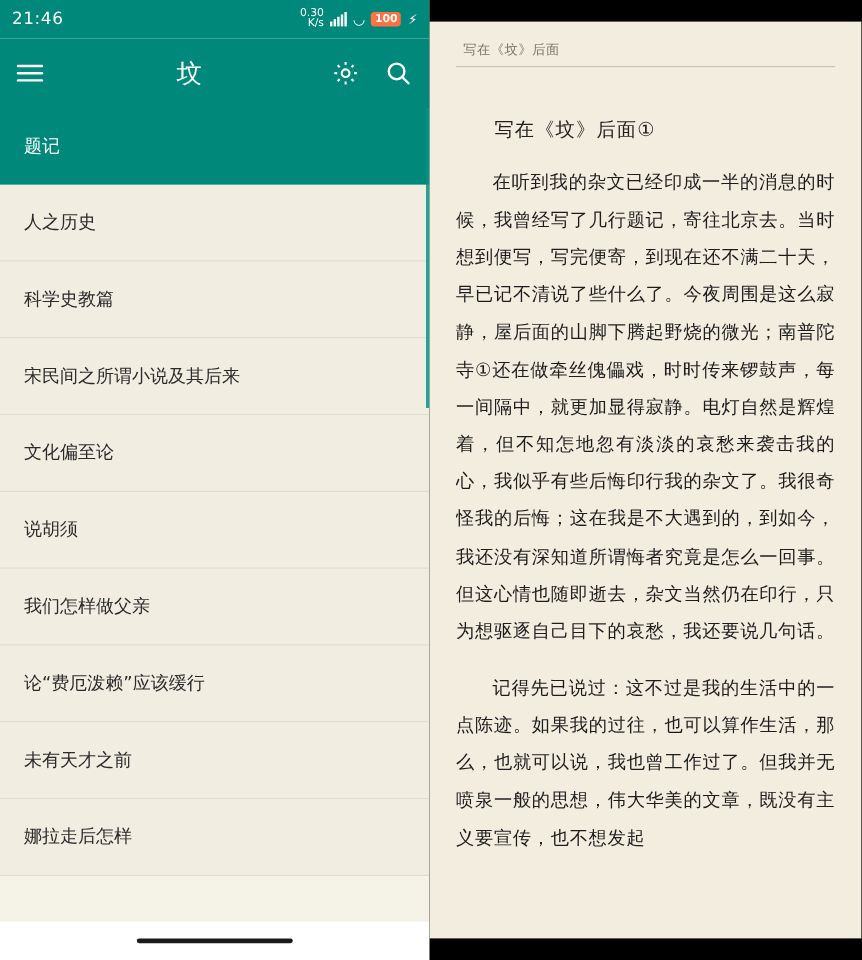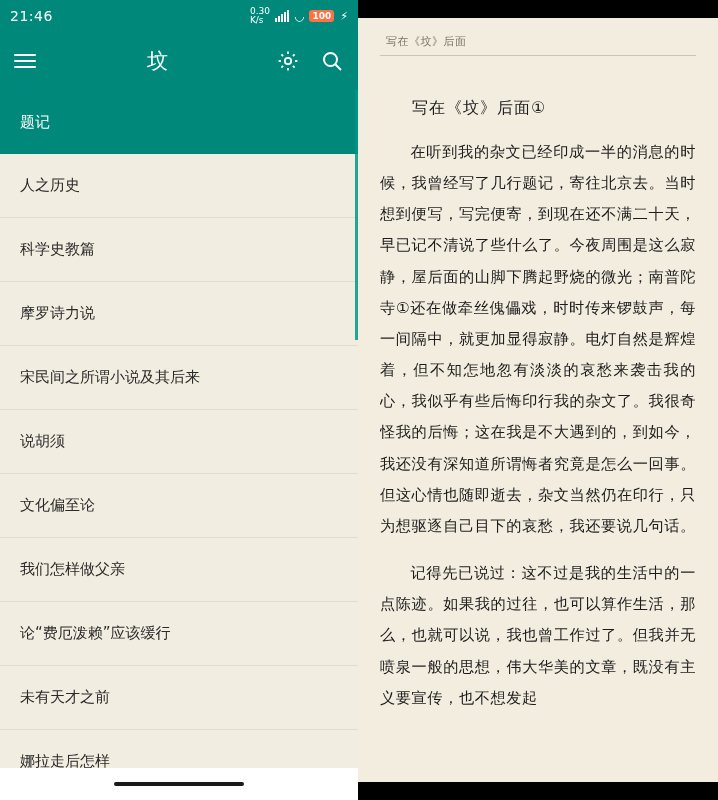--- a/index.html
+++ b/index.html
@@ -29,21 +29,21 @@
     background: #00897b;
     color: #ffffff;
     display: flex;
     align-items: center;
     padding: 0 10px;
     font-size: 13px;
   }
   .status-time { font-size: 14px; letter-spacing: 0.5px; }
   .status-spacer { flex: 1; }
   .status-right { display: flex; align-items: center; gap: 5px; }
-  .net-speed { font-size: 9px; line-height: 1.05; }
+  .net-speed { font-size: 9px; line-height: 1.05; text-align: right; }
   .sig-bars { display: flex; align-items: flex-end; gap: 1px; height: 12px; }
   .sig-bars i { display: block; width: 2px; background: #fff; }
   .sig-bars i:nth-child(1) { height: 4px; }
   .sig-bars i:nth-child(2) { height: 6px; }
   .sig-bars i:nth-child(3) { height: 8px; }
   .sig-bars i:nth-child(4) { height: 10px; }
   .sig-bars i:nth-child(5) { height: 12px; }
   .wifi-ico { font-size: 12px; }
   .battery {
     display: inline-flex; align-items: center;
@@ -230,30 +230,27 @@
       <div class="toc-item selected">
           <span>题记</span>
         </div>
       <div class="toc-item">
           <span>人之历史</span>
         </div>
       <div class="toc-item">
           <span>科学史教篇</span>
         </div>
       <div class="toc-item">
-          <span>摩罗诗力说</span>
-        </div>
-      <div class="toc-item">
           <span>宋民间之所谓小说及其后来</span>
         </div>
       <div class="toc-item">
+          <span>文化偏至论</span>
+        </div>
+      <div class="toc-item">
           <span>说胡须</span>
-        </div>
-      <div class="toc-item">
-          <span>文化偏至论</span>
         </div>
       <div class="toc-item">
           <span>我们怎样做父亲</span>
         </div>
       <div class="toc-item">
           <span>论“费厄泼赖”应该缓行</span>
         </div>
       <div class="toc-item">
           <span>未有天才之前</span>
         </div>

